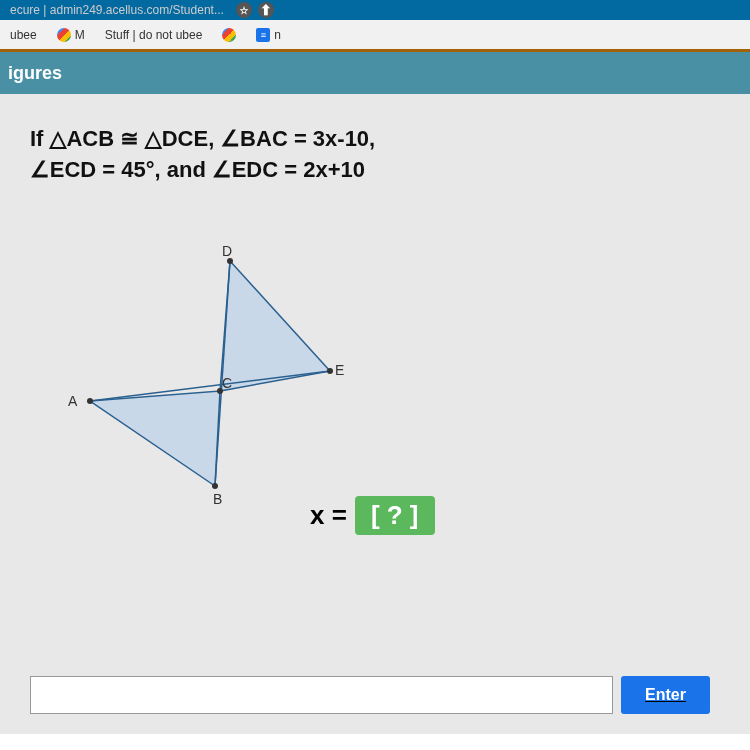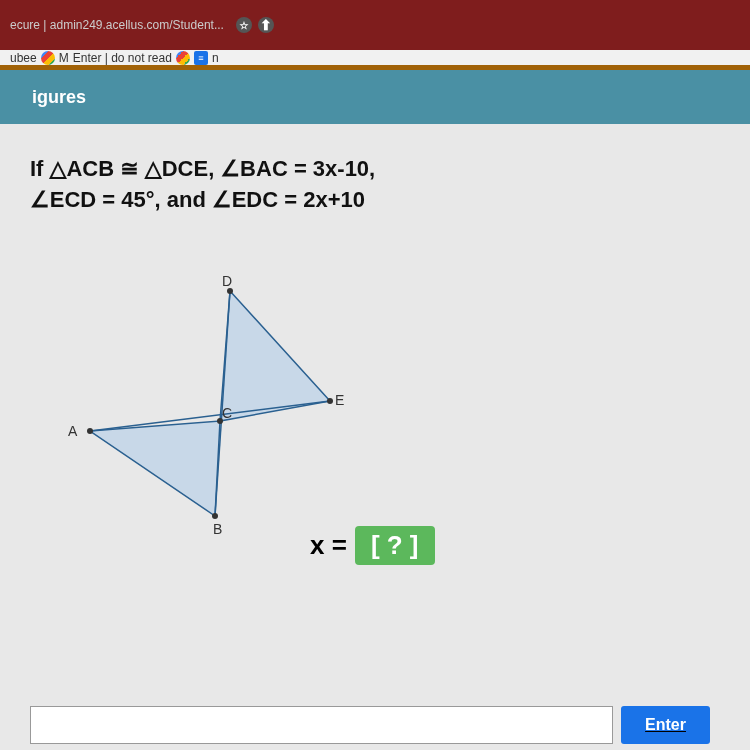--- a/index.html
+++ b/index.html
@@ -7,22 +7,22 @@
     body {
       font-family: Arial, sans-serif;
       background: #fff;
       width: 750px;
       height: 750px;
       overflow: hidden;
     }
 
     
     .browser-bar {
-      background: #7f1d1d;
-      height: 50px;
+      background: #0369a1;
+      height: 20px;
       display: flex;
       align-items: center;
       padding: 0 10px;
       gap: 8px;
     }
 
     .browser-url {
       color: #ccc;
       font-size: 12px;
     }
@@ -42,26 +42,26 @@
       align-items: center;
       justify-content: center;
       font-size: 10px;
       color: white;
       font-weight: bold;
     }
 
     
     .tab-bar {
       background: #f1f1f1;
-      height: 20px;
+      height: 32px;
       display: flex;
       align-items: center;
       padding: 0 10px;
-      gap: 4px;
-      border-bottom: 5px solid #a16207;
+      gap: 20px;
+      border-bottom: 3px solid #a16207;
     }
 
     .tab-item {
       font-size: 12px;
       color: #333;
       display: flex;
       align-items: center;
       gap: 4px;
     }
 
@@ -80,24 +80,24 @@
       display: flex;
       align-items: center;
       justify-content: center;
       color: white;
       font-size: 9px;
     }
 
     
     .page-header {
       background: #4a90a4;
-      height: 54px;
-      display: flex;
-      align-items: center;
-      padding: 0 32px;
+      height: 42px;
+      display: flex;
+      align-items: center;
+      padding: 0 8px;
     }
 
     .page-header-title {
       color: white;
       font-size: 18px;
       font-weight: bold;
     }
 
     
     .main-content {
@@ -193,21 +193,21 @@
 
 <div class="tab-bar">
   <div class="tab-item">
     <span>ubee</span>
   </div>
   <div class="tab-item">
     <span class="g-icon"></span>
     <span>M</span>
   </div>
   <div class="tab-item">
-    <span>Enter | do not read</span>
+    <span>Stuff | do not ubee</span>
   </div>
   <div class="tab-item">
     <div class="g-icon"></div>
   </div>
   <div class="tab-item">
     <div class="tab-icon-blue">≡</div>
     <span>n</span>
   </div>
 </div>
 

